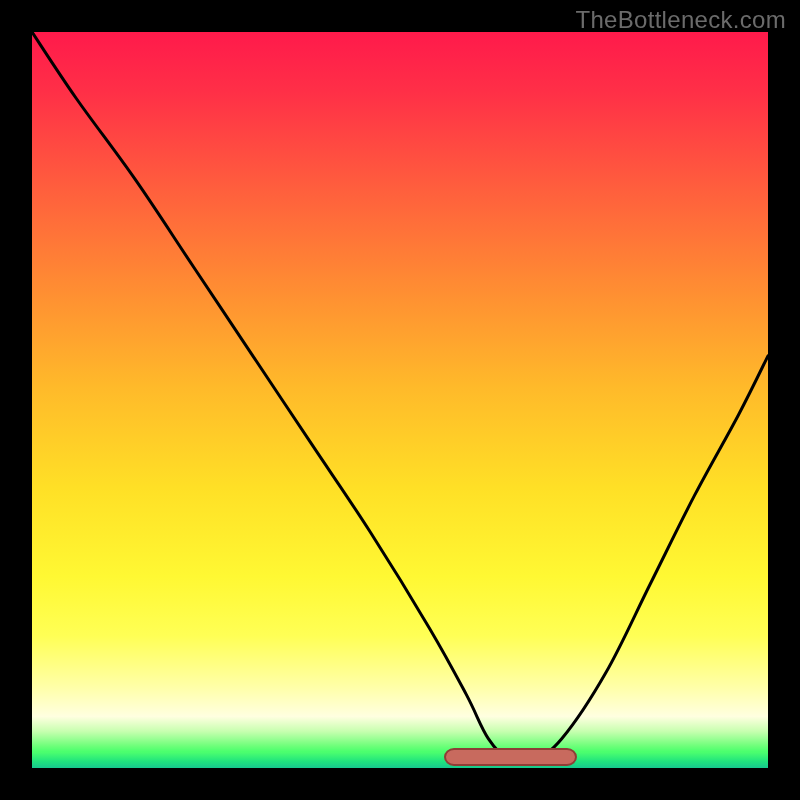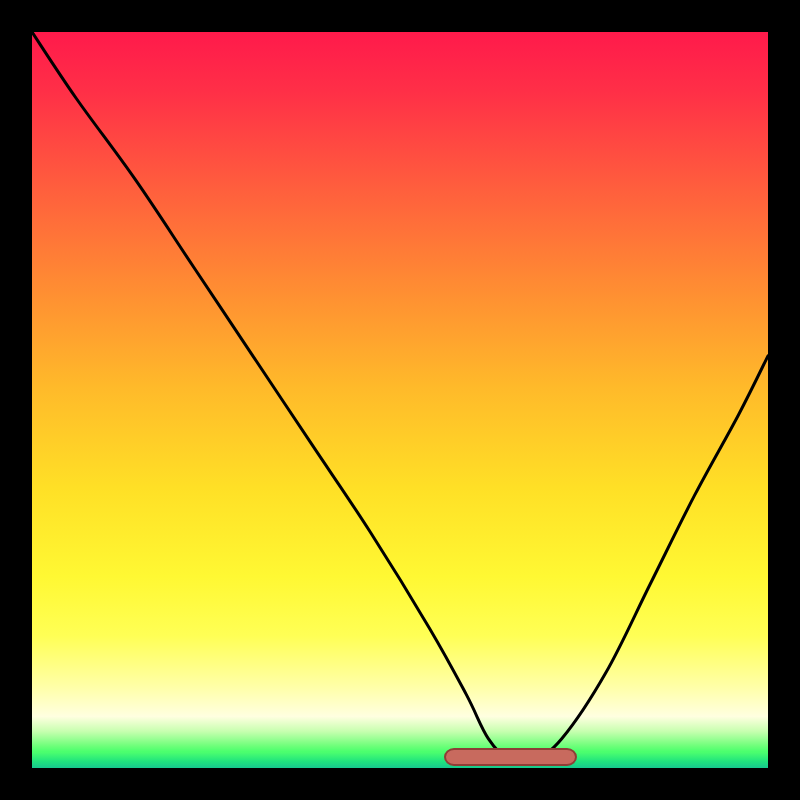--- a/index.html
+++ b/index.html
@@ -80,20 +80,21 @@
     border: 2px solid #8e3e36;
     border-radius: 10px / 9px;
     box-sizing: border-box;
   }
 </style>
 </head>
 <body>
 
 <div class="frame">
 
+  <div class="watermark">TheBottleneck.com</div>
 
   <div class="plot">
 
     <div class="gradient"></div>
 
     <div class="green-band"></div>
 
     <svg class="curve" viewBox="0 0 736 736" preserveAspectRatio="none">
       <path fill="none" stroke="#000" stroke-width="3" stroke-linecap="round" stroke-linejoin="round" d="M 0 0 C 7.948799999999999 11.923200000000001, 25.612799999999996 39.74400000000002, 44.16 66.24000000000001 C 62.7072 92.73599999999999, 81.84320000000001 116.72959999999993, 103.04 147.19999999999993 C 124.2368 177.67039999999992, 140.7232 203.72479999999996, 161.92 235.51999999999998 C 183.11679999999998 267.3152, 199.6032 292.04479999999995, 220.79999999999998 323.84 C 241.99679999999998 355.6352, 258.4832 380.3648, 279.68 412.16 C 300.8768 443.95520000000005, 317.3632 467.36, 338.56 500.48 C 359.7568 533.6, 380.21760000000006 567.0144, 397.44000000000005 596.16 C 414.66240000000005 625.3055999999999, 423.6416 642.528, 434.23999999999995 662.4 C 444.8383999999999 682.2719999999999, 448.3712 694.6368, 456.32 706.56 C 464.2688 718.4831999999999, 470.45120000000003 724.6655999999999, 478.40000000000003 728.64 C 486.34880000000004 732.6144, 491.20640000000003 732.6144, 500.48 728.64 C 509.7536 724.6655999999999, 516.6719999999999 722.4576, 529.92 706.56 C 543.168 690.6623999999999, 558.1824 668.1407999999999, 574.08 640.3199999999999 C 589.9776 612.4992, 602.3424 583.7952, 618.24 552 C 634.1376 520.2048, 646.5024 494.1504, 662.4 463.68 C 678.2976 433.2096, 693.3119999999999 407.8912, 706.56 382.72 C 719.808 357.5488, 730.7008 334.4384, 736 323.84"></path>
     </svg>

